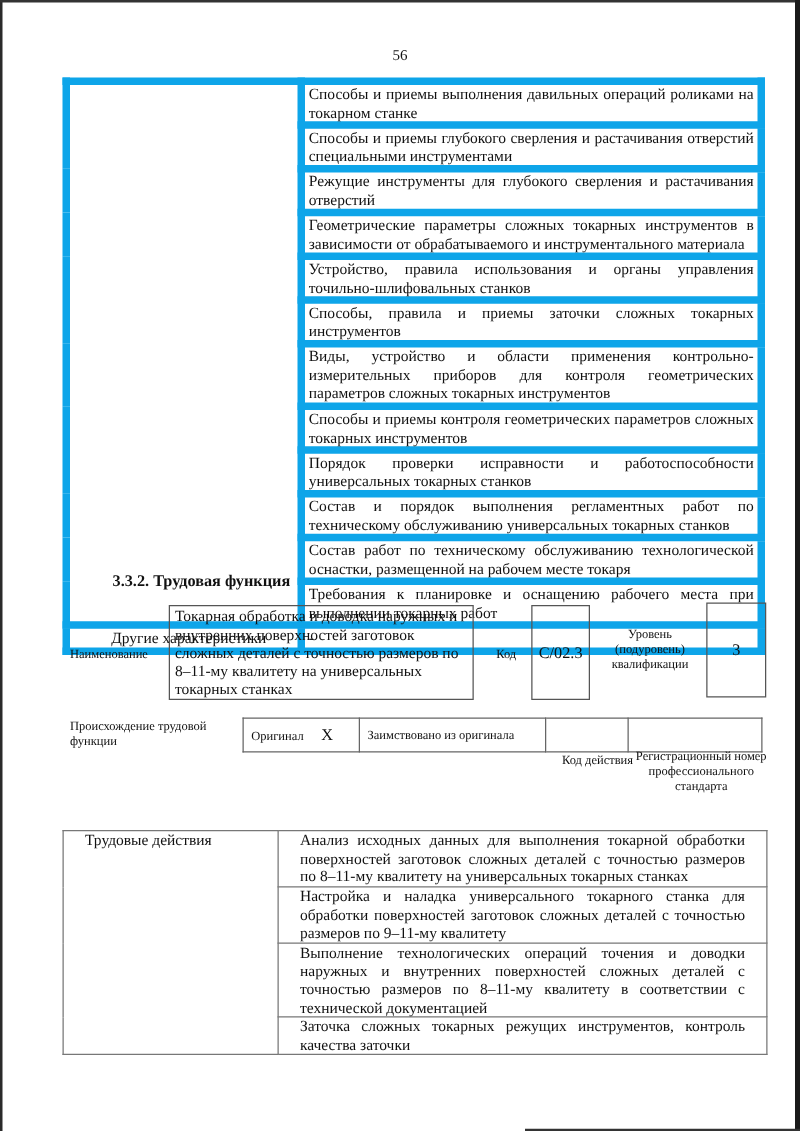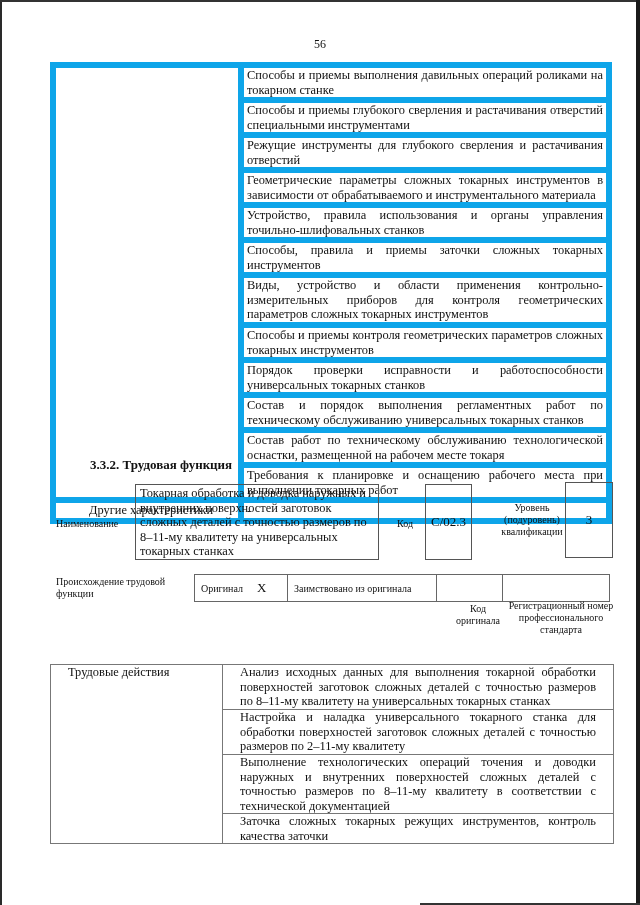--- a/index.html
+++ b/index.html
@@ -24,21 +24,21 @@
   .t1 tr.r1 td.val { height: 14px; }
   .t1 tr.r3 td.val { height: 44px; }
 
   .section-title { position: absolute; left: 50px; top: 457px; font-weight: bold; font-size: 13px; margin-left: 40px; }
 
   .small { font-size: 10px; line-height: 12px; }
   .lbl-name { position: absolute; left: 56px; top: 518px; text-align: right; }
   .name-box { position: absolute; left: 135px; top: 484px; width: 244px; height: 76px; border: 1px solid #555; padding: 1px 4px; box-sizing: border-box; font-size: 12.4px; line-height: 14.5px; }
   .lbl-code { position: absolute; left: 397px; top: 518px; }
   .code-box { position: absolute; left: 425px; top: 484px; width: 47px; height: 76px; border: 1px solid #555; box-sizing: border-box; display:flex; align-items:center; justify-content:center; font-size: 13px; }
-  .lbl-level { position: absolute; left: 492px; top: 502px; width: 80px; text-align: center; }
+  .lbl-level { position: absolute; left: 480px; top: 502px; width: 80px; text-align: center; }
   .level-box { position: absolute; left: 565px; top: 482px; width: 48px; height: 76px; border: 1px solid #555; box-sizing: border-box; display:flex; align-items:center; justify-content:center; font-size: 13px; }
 
   .lbl-origin { position: absolute; left: 56px; top: 576px; width: 125px; }
   .origin-table { position: absolute; left: 194px; top: 574px; border-collapse: collapse; font-size: 10px; }
   .origin-table td { border: 1px solid #666; height: 26px; padding: 0 6px; vertical-align: middle; }
   .origin-table td.orig { width: 80px; }
   .origin-table td.orig .x { font-size: 13px; margin-left: 14px; }
   .origin-table td.borrowed { width: 136px; }
   .origin-table td.code { width: 53px; }
   .origin-table td.reg { width: 94px; }
@@ -127,31 +127,31 @@
       <tr>
     <td class="orig">
       <span>Оригинал</span><span class="x">X</span>
     </td>
     <td class="borrowed">Заимствовано из оригинала</td>
     <td class="code"></td>
     <td class="reg"></td>
   </tr>
 </tbody>
   </table>
-<div class="cap-code small">Код оригинала</div>
+<div class="cap-code small">Код действия</div>
 <div class="cap-reg small">Регистрационный номер профессионального стандарта</div>
 
 <table class="t2">
   <tbody>
       <tr>
     <td class="lbl" rowspan="4">Трудовые действия</td>
     <td class="val">Анализ исходных данных для выполнения токарной обработки поверхностей заготовок сложных деталей с точностью размеров по 8–11-му квалитету на универсальных токарных станках</td>
   </tr>
   <tr>
-        <td class="val">Настройка и наладка универсального токарного станка для обработки поверхностей заготовок сложных деталей с точностью размеров по 2–11-му квалитету</td>
+        <td class="val">Настройка и наладка универсального токарного станка для обработки поверхностей заготовок сложных деталей с точностью размеров по 9–11-му квалитету</td>
       </tr>
   <tr>
         <td class="val">Выполнение технологических операций точения и доводки наружных и внутренних поверхностей сложных деталей с точностью размеров по 8–11-му квалитету в соответствии с технической документацией</td>
       </tr>
   <tr class="last">
         <td class="val">Заточка сложных токарных режущих инструментов, контроль качества заточки</td>
       </tr>
 </tbody>
   </table>
 

